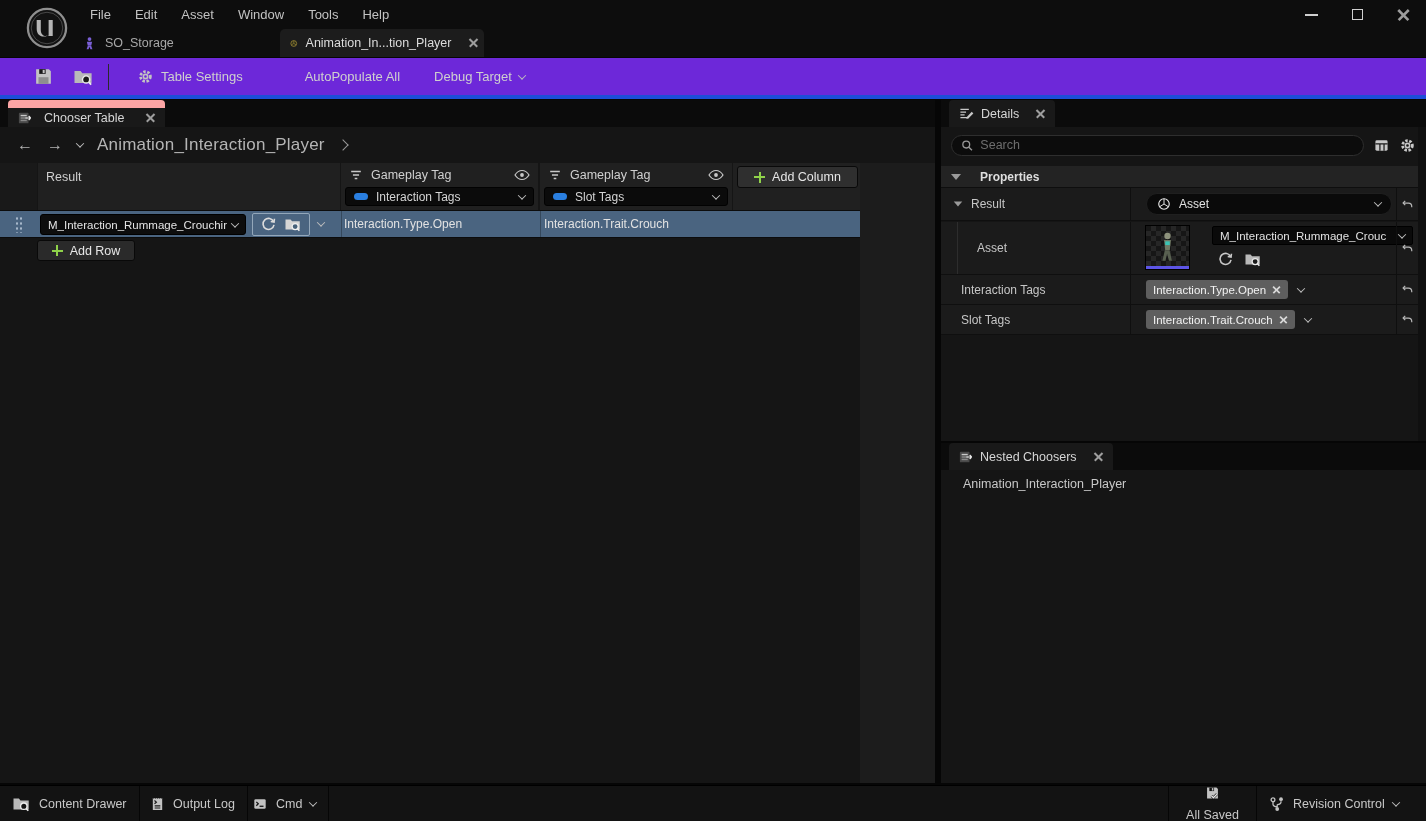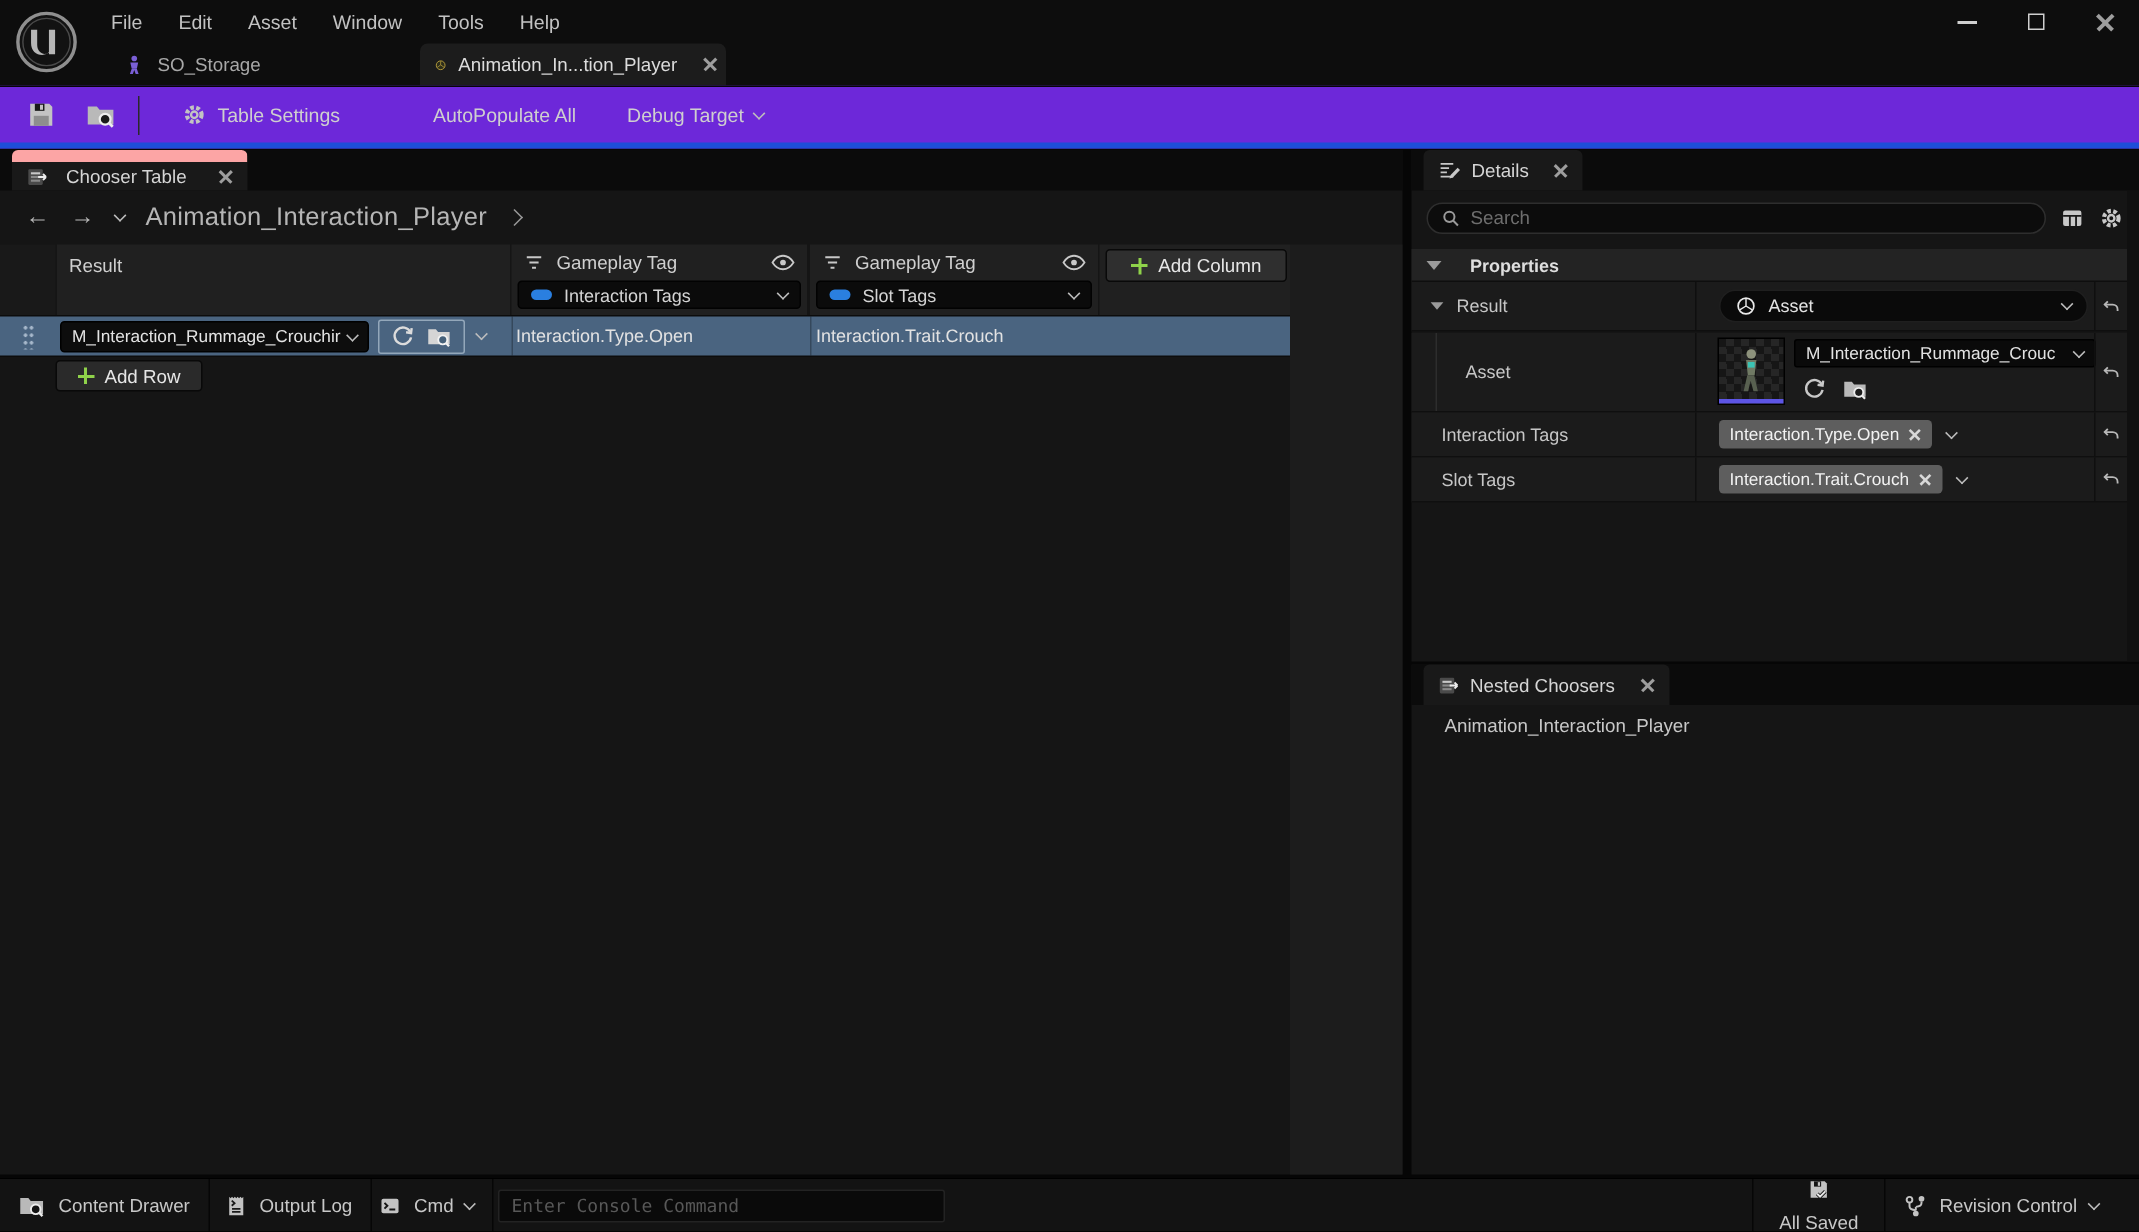--- a/index.html
+++ b/index.html
@@ -1,19 +1,19 @@
 <!DOCTYPE html>
 <html><head>
 <meta charset="utf-8">
 <style>
   * { margin:0; padding:0; box-sizing:border-box; }
   html,body { background:#000; }
   body { font-family:"Liberation Sans", sans-serif; color:#c8c8c8; }
   .screen { position:relative; width:1426px; height:821px; background:#060606; overflow:hidden; }
-  .abs { position:absolute; }
+  .abs { position:absolute;padding-left:16px; }
   .flex { display:flex; align-items:center; }
 
   
   .titlebar { left:0; top:0; width:1426px; height:57px; background:#0d0d0d; }
   .menubar { left:62px; top:0; height:29px; display:flex; align-items:center; }
   .menu-item { padding:0 12px; font-size:13px; color:#c2c2c2; height:100%; display:flex; align-items:center; cursor:default; }
   .winctrl { right:0; top:0; height:29px; display:flex; align-items:center; }
   .winbtn { width:46px; height:29px; display:flex; align-items:center; justify-content:center; }
   .min-glyph { width:13px; height:2px; background:#cfcfcf; }
   .max-glyph { width:11px; height:11px; border:1.5px solid #cfcfcf; }
@@ -477,21 +477,20 @@
     </div>
     <div class="sb-btn" style="left:240px;">
       <svg width="16" height="14" viewBox="0 0 16 16">
         <rect x="1.5" y="2.5" width="13" height="11" rx="1.5" fill="#c3c3c3"></rect>
         <path d="M3.8 5.6 6 7.8 3.8 10" fill="none" stroke="#161616" stroke-width="1.5"></path>
         <path d="M7.5 10.6h4.5" stroke="#161616" stroke-width="1.5"></path>
       </svg>
       <span>Cmd</span>
       <span class="chev"></span>
     </div>
-    <input type="text" class="console-input" placeholder="Enter Console Command" style="">
 
     <div class="sb-btn sb-right" style="left:1168px; width:88px;flex-direction:column;">
       <svg width="17" height="17" viewBox="0 0 16 16">
         <path d="M1.8 1.8h10.7L14.2 3.5v10.7H1.8z" fill="#c3c3c3"></path>
         <rect x="4.4" y="1.8" width="5.4" height="4" fill="#131313"></rect>
         <rect x="7.3" y="2.4" width="1.7" height="2.8" fill="#c3c3c3"></rect>
         <path d="M6.8 11.2l2.2 2.2 4-4" fill="none" stroke="#131313" stroke-width="2.8"></path>
         <path d="M6.8 11.2l2.2 2.2 4-4" fill="none" stroke="#e8e8e8" stroke-width="1.5"></path>
       </svg>
       <span>All Saved</span>

